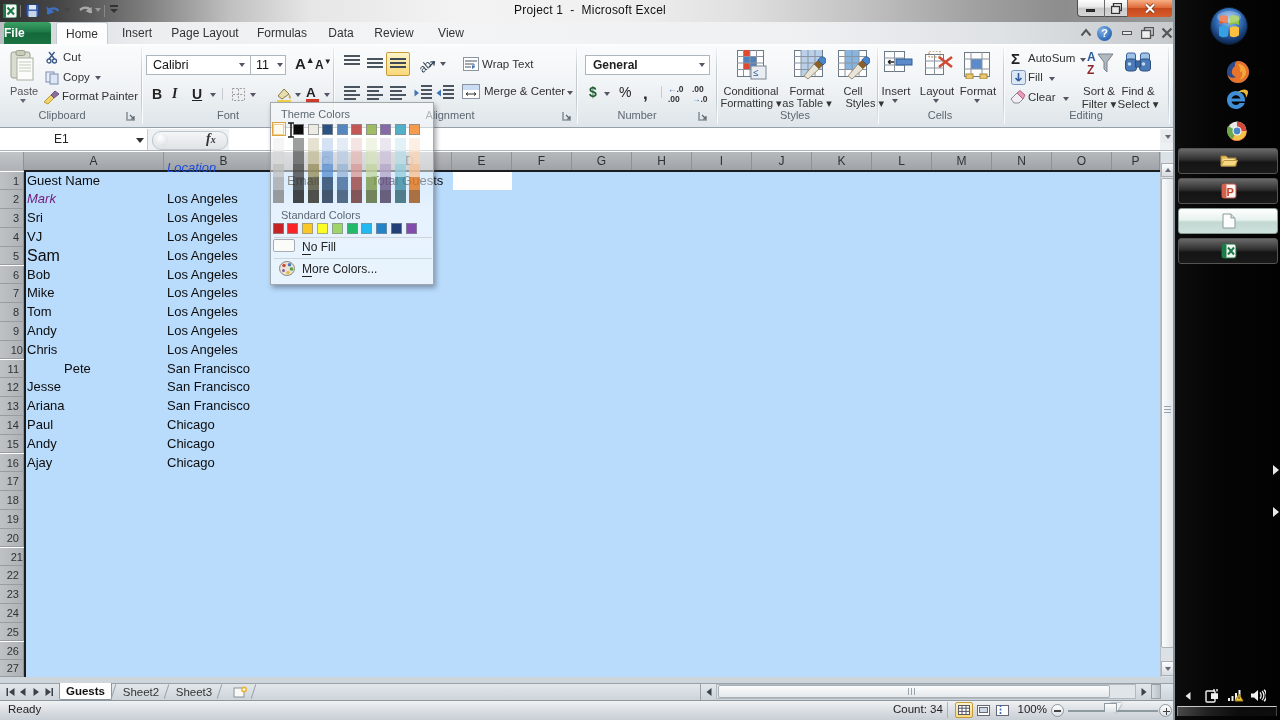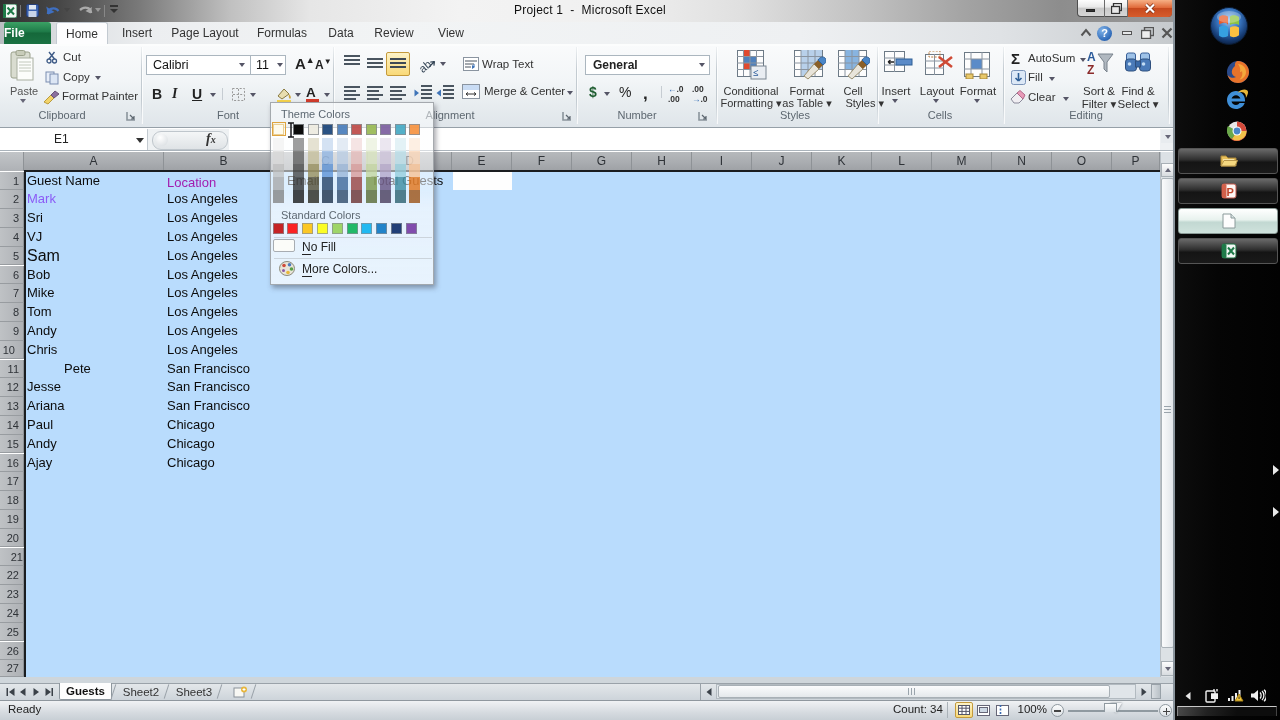--- a/index.html
+++ b/index.html
@@ -417,57 +417,57 @@
 <div style="position:absolute;left:24px;top:169.5px;width:2px;height:507px;background:#1a1d20;"></div>
 <div style="position:absolute;left:0;top:171.5px;width:24px;height:18.8px;color:#2f3338;font-size:11px;text-align:right;padding-right:4px;line-height:18.8px;border-bottom:1px solid #989ca0;border-right:1px solid #8e9296;background:linear-gradient(90deg,#bfc2c5,#aeb1b5);">1</div>
       <div style="position:absolute;left:0;top:190.3px;width:24px;height:18.8px;color:#2f3338;font-size:11px;text-align:right;padding-right:4px;line-height:18.8px;border-bottom:1px solid #989ca0;border-right:1px solid #8e9296;background:linear-gradient(90deg,#bfc2c5,#aeb1b5);">2</div>
       <div style="position:absolute;left:0;top:209.1px;width:24px;height:18.8px;color:#2f3338;font-size:11px;text-align:right;padding-right:4px;line-height:18.8px;border-bottom:1px solid #989ca0;border-right:1px solid #8e9296;background:linear-gradient(90deg,#bfc2c5,#aeb1b5);">3</div>
       <div style="position:absolute;left:0;top:227.9px;width:24px;height:18.8px;color:#2f3338;font-size:11px;text-align:right;padding-right:4px;line-height:18.8px;border-bottom:1px solid #989ca0;border-right:1px solid #8e9296;background:linear-gradient(90deg,#bfc2c5,#aeb1b5);">4</div>
       <div style="position:absolute;left:0;top:246.7px;width:24px;height:18.8px;color:#2f3338;font-size:11px;text-align:right;padding-right:4px;line-height:18.8px;border-bottom:1px solid #989ca0;border-right:1px solid #8e9296;background:linear-gradient(90deg,#bfc2c5,#aeb1b5);">5</div>
       <div style="position:absolute;left:0;top:265.5px;width:24px;height:18.8px;color:#2f3338;font-size:11px;text-align:right;padding-right:4px;line-height:18.8px;border-bottom:1px solid #989ca0;border-right:1px solid #8e9296;background:linear-gradient(90deg,#bfc2c5,#aeb1b5);">6</div>
       <div style="position:absolute;left:0;top:284.3px;width:24px;height:18.8px;color:#2f3338;font-size:11px;text-align:right;padding-right:4px;line-height:18.8px;border-bottom:1px solid #989ca0;border-right:1px solid #8e9296;background:linear-gradient(90deg,#bfc2c5,#aeb1b5);">7</div>
       <div style="position:absolute;left:0;top:303.1px;width:24px;height:18.8px;color:#2f3338;font-size:11px;text-align:right;padding-right:4px;line-height:18.8px;border-bottom:1px solid #989ca0;border-right:1px solid #8e9296;background:linear-gradient(90deg,#bfc2c5,#aeb1b5);">8</div>
       <div style="position:absolute;left:0;top:321.9px;width:24px;height:18.8px;color:#2f3338;font-size:11px;text-align:right;padding-right:4px;line-height:18.8px;border-bottom:1px solid #989ca0;border-right:1px solid #8e9296;background:linear-gradient(90deg,#bfc2c5,#aeb1b5);">9</div>
-      <div style="position:absolute;left:0;top:340.7px;width:24px;height:18.8px;color:#2f3338;font-size:11px;text-align:right;padding-right:8px;line-height:18.8px;border-bottom:1px solid #989ca0;border-right:1px solid #8e9296;background:linear-gradient(90deg,#bfc2c5,#aeb1b5);">10</div>
+      <div style="position:absolute;left:0;top:340.7px;width:24px;height:18.8px;color:#2f3338;font-size:11px;text-align:right;padding-right:0;line-height:18.8px;border-bottom:1px solid #989ca0;border-right:1px solid #8e9296;background:linear-gradient(90deg,#bfc2c5,#aeb1b5);">10</div>
       <div style="position:absolute;left:0;top:359.5px;width:24px;height:18.8px;color:#2f3338;font-size:11px;text-align:right;padding-right:4px;line-height:18.8px;border-bottom:1px solid #989ca0;border-right:1px solid #8e9296;background:linear-gradient(90deg,#bfc2c5,#aeb1b5);">11</div>
       <div style="position:absolute;left:0;top:378.3px;width:24px;height:18.8px;color:#2f3338;font-size:11px;text-align:right;padding-right:4px;line-height:18.8px;border-bottom:1px solid #989ca0;border-right:1px solid #8e9296;background:linear-gradient(90deg,#bfc2c5,#aeb1b5);">12</div>
       <div style="position:absolute;left:0;top:397.1px;width:24px;height:18.8px;color:#2f3338;font-size:11px;text-align:right;padding-right:4px;line-height:18.8px;border-bottom:1px solid #989ca0;border-right:1px solid #8e9296;background:linear-gradient(90deg,#bfc2c5,#aeb1b5);">13</div>
       <div style="position:absolute;left:0;top:415.9px;width:24px;height:18.8px;color:#2f3338;font-size:11px;text-align:right;padding-right:4px;line-height:18.8px;border-bottom:1px solid #989ca0;border-right:1px solid #8e9296;background:linear-gradient(90deg,#bfc2c5,#aeb1b5);">14</div>
       <div style="position:absolute;left:0;top:434.7px;width:24px;height:18.8px;color:#2f3338;font-size:11px;text-align:right;padding-right:4px;line-height:18.8px;border-bottom:1px solid #989ca0;border-right:1px solid #8e9296;background:linear-gradient(90deg,#bfc2c5,#aeb1b5);">15</div>
       <div style="position:absolute;left:0;top:453.5px;width:24px;height:18.8px;color:#2f3338;font-size:11px;text-align:right;padding-right:4px;line-height:18.8px;border-bottom:1px solid #989ca0;border-right:1px solid #8e9296;background:linear-gradient(90deg,#bfc2c5,#aeb1b5);">16</div>
       <div style="position:absolute;left:0;top:472.3px;width:24px;height:18.8px;color:#2f3338;font-size:11px;text-align:right;padding-right:4px;line-height:18.8px;border-bottom:1px solid #989ca0;border-right:1px solid #8e9296;background:linear-gradient(90deg,#bfc2c5,#aeb1b5);">17</div>
       <div style="position:absolute;left:0;top:491.1px;width:24px;height:18.8px;color:#2f3338;font-size:11px;text-align:right;padding-right:4px;line-height:18.8px;border-bottom:1px solid #989ca0;border-right:1px solid #8e9296;background:linear-gradient(90deg,#bfc2c5,#aeb1b5);">18</div>
       <div style="position:absolute;left:0;top:509.9px;width:24px;height:18.8px;color:#2f3338;font-size:11px;text-align:right;padding-right:4px;line-height:18.8px;border-bottom:1px solid #989ca0;border-right:1px solid #8e9296;background:linear-gradient(90deg,#bfc2c5,#aeb1b5);">19</div>
       <div style="position:absolute;left:0;top:528.7px;width:24px;height:18.8px;color:#2f3338;font-size:11px;text-align:right;padding-right:4px;line-height:18.8px;border-bottom:1px solid #989ca0;border-right:1px solid #8e9296;background:linear-gradient(90deg,#bfc2c5,#aeb1b5);">20</div>
       <div style="position:absolute;left:0;top:547.5px;width:24px;height:18.8px;color:#2f3338;font-size:11px;text-align:right;padding-right:0;line-height:18.8px;border-bottom:1px solid #989ca0;border-right:1px solid #8e9296;background:linear-gradient(90deg,#bfc2c5,#aeb1b5);">21</div>
       <div style="position:absolute;left:0;top:566.3px;width:24px;height:18.8px;color:#2f3338;font-size:11px;text-align:right;padding-right:4px;line-height:18.8px;border-bottom:1px solid #989ca0;border-right:1px solid #8e9296;background:linear-gradient(90deg,#bfc2c5,#aeb1b5);">22</div>
       <div style="position:absolute;left:0;top:585.1px;width:24px;height:18.8px;color:#2f3338;font-size:11px;text-align:right;padding-right:4px;line-height:18.8px;border-bottom:1px solid #989ca0;border-right:1px solid #8e9296;background:linear-gradient(90deg,#bfc2c5,#aeb1b5);">23</div>
       <div style="position:absolute;left:0;top:603.9px;width:24px;height:18.8px;color:#2f3338;font-size:11px;text-align:right;padding-right:4px;line-height:18.8px;border-bottom:1px solid #989ca0;border-right:1px solid #8e9296;background:linear-gradient(90deg,#bfc2c5,#aeb1b5);">24</div>
       <div style="position:absolute;left:0;top:622.7px;width:24px;height:18.8px;color:#2f3338;font-size:11px;text-align:right;padding-right:4px;line-height:18.8px;border-bottom:1px solid #989ca0;border-right:1px solid #8e9296;background:linear-gradient(90deg,#bfc2c5,#aeb1b5);">25</div>
       <div style="position:absolute;left:0;top:641.5px;width:24px;height:18.8px;color:#2f3338;font-size:11px;text-align:right;padding-right:4px;line-height:18.8px;border-bottom:1px solid #989ca0;border-right:1px solid #8e9296;background:linear-gradient(90deg,#bfc2c5,#aeb1b5);">26</div>
       <div style="position:absolute;left:0;top:660.3px;width:24px;height:16.7px;color:#2f3338;font-size:11px;text-align:right;padding-right:4px;line-height:16.7px;border-bottom:1px solid #989ca0;border-right:1px solid #8e9296;background:linear-gradient(90deg,#bfc2c5,#aeb1b5);">27</div>
 <div style="position:absolute;left:26px;top:171.5px;width:1134px;height:505.5px;background:#b9dcfd;"></div>
 <div style="position:absolute;left:452.5px;top:171.5px;width:59px;height:18.3px;background:#fefefe;"></div>
 <div style="position:absolute;left:27px;top:171.5px;height:18.8px;line-height:18.8px;font-size:13px;color:#0c0c0c;">Guest Name</div>
-      <div style="position:absolute;left:27px;top:190.3px;height:18.8px;line-height:18.8px;font-size:13px;color:#8b5cf6;">Mark</div>
+      <div style="position:absolute;left:27px;top:190.3px;height:18.8px;line-height:18.8px;font-size:13px;color:#701a75;font-style:italic;">Mark</div>
       <div style="position:absolute;left:27px;top:209.1px;height:18.8px;line-height:18.8px;font-size:13px;color:#0c0c0c;">Sri</div>
       <div style="position:absolute;left:27px;top:227.9px;height:18.8px;line-height:18.8px;font-size:13px;color:#0c0c0c;">VJ</div>
       <div style="position:absolute;left:27px;top:246.7px;height:18.8px;line-height:18.8px;font-size:16px;color:#0c0c0c;">Sam</div>
       <div style="position:absolute;left:27px;top:265.5px;height:18.8px;line-height:18.8px;font-size:13px;color:#0c0c0c;">Bob</div>
       <div style="position:absolute;left:27px;top:284.3px;height:18.8px;line-height:18.8px;font-size:13px;color:#0c0c0c;">Mike</div>
       <div style="position:absolute;left:27px;top:303.1px;height:18.8px;line-height:18.8px;font-size:13px;color:#0c0c0c;">Tom</div>
       <div style="position:absolute;left:27px;top:321.9px;height:18.8px;line-height:18.8px;font-size:13px;color:#0c0c0c;">Andy</div>
       <div style="position:absolute;left:27px;top:340.7px;height:18.8px;line-height:18.8px;font-size:13px;color:#0c0c0c;">Chris</div>
       <div style="position:absolute;left:27px;top:359.5px;height:18.8px;line-height:18.8px;font-size:13px;color:#0c0c0c;padding-left:37px;">Pete</div>
       <div style="position:absolute;left:27px;top:378.3px;height:18.8px;line-height:18.8px;font-size:13px;color:#0c0c0c;">Jesse</div>
       <div style="position:absolute;left:27px;top:397.1px;height:18.8px;line-height:18.8px;font-size:13px;color:#0c0c0c;">Ariana</div>
       <div style="position:absolute;left:27px;top:415.9px;height:18.8px;line-height:18.8px;font-size:13px;color:#0c0c0c;">Paul</div>
       <div style="position:absolute;left:27px;top:434.7px;height:18.8px;line-height:18.8px;font-size:13px;color:#0c0c0c;">Andy</div>
       <div style="position:absolute;left:27px;top:453.5px;height:18.8px;line-height:18.8px;font-size:13px;color:#0c0c0c;">Ajay</div>
-      <div style="position:absolute;left:167px;top:174px;height:18.8px;line-height:18.8px;font-size:13px;color:#a21caf;">Location</div>
+      <div style="position:absolute;left:167px;top:159px;height:18.8px;line-height:18.8px;font-size:13px;color:#1d4ed8;font-style:italic;">Location</div>
       <div style="position:absolute;left:167px;top:190.3px;height:18.8px;line-height:18.8px;font-size:13px;color:#0c0c0c;">Los Angeles</div>
       <div style="position:absolute;left:167px;top:209.1px;height:18.8px;line-height:18.8px;font-size:13px;color:#0c0c0c;">Los Angeles</div>
       <div style="position:absolute;left:167px;top:227.9px;height:18.8px;line-height:18.8px;font-size:13px;color:#0c0c0c;">Los Angeles</div>
       <div style="position:absolute;left:167px;top:246.7px;height:18.8px;line-height:18.8px;font-size:13px;color:#0c0c0c;">Los Angeles</div>
       <div style="position:absolute;left:167px;top:265.5px;height:18.8px;line-height:18.8px;font-size:13px;color:#0c0c0c;">Los Angeles</div>
       <div style="position:absolute;left:167px;top:284.3px;height:18.8px;line-height:18.8px;font-size:13px;color:#0c0c0c;">Los Angeles</div>
       <div style="position:absolute;left:167px;top:303.1px;height:18.8px;line-height:18.8px;font-size:13px;color:#0c0c0c;">Los Angeles</div>
       <div style="position:absolute;left:167px;top:321.9px;height:18.8px;line-height:18.8px;font-size:13px;color:#0c0c0c;">Los Angeles</div>
       <div style="position:absolute;left:167px;top:340.7px;height:18.8px;line-height:18.8px;font-size:13px;color:#0c0c0c;">Los Angeles</div>
       <div style="position:absolute;left:167px;top:359.5px;height:18.8px;line-height:18.8px;font-size:13px;color:#0c0c0c;">San Francisco</div>

